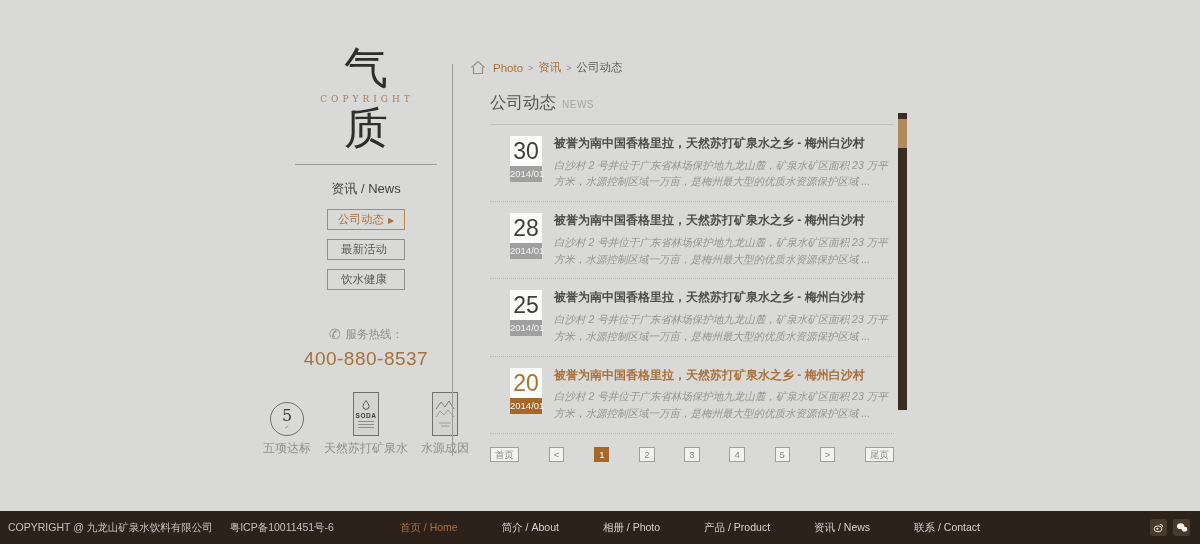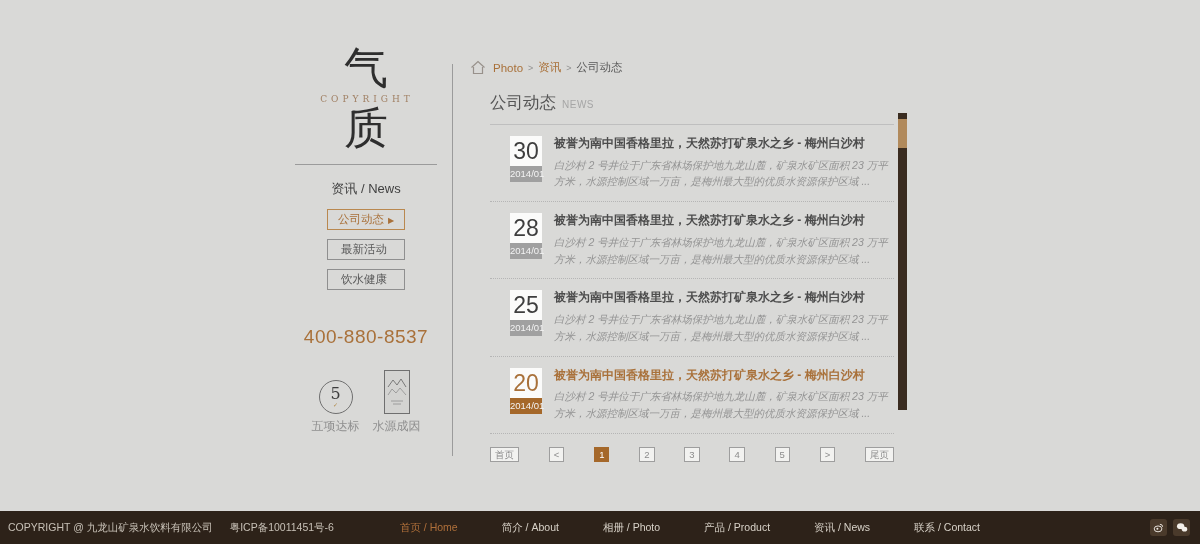--- a/index.html
+++ b/index.html
@@ -93,29 +93,44 @@
       <div class="logo-char-bottom">质</div>
     </div>
     <div class="side-rule"></div>
     <div class="side-section-title">资讯 / News</div>
     <nav class="side-menu" id="side-menu">
         <div class="side-btn active"><span class="lbl">公司动态</span><span class="arrow">▶</span></div>
         <div class="side-btn"><span class="lbl">最新活动</span><span class="arrow"></span></div>
         <div class="side-btn"><span class="lbl">饮水健康</span><span class="arrow"></span></div>
       </nav>
     <div class="hotline">
+      <div class="hotline-row">
+        <span class="phone-glyph">✆</span><span>服务热线：</span>
+      </div>
       <div class="hotline-number">400-880-8537</div>
     </div>
     <div class="badges">
       <div class="badge">
         <div class="badge-circle">
           <span class="five">5</span>
           <span class="tick">✓</span>
         </div>
         <div class="badge-label">五项达标</div>
+      </div>
+      <div class="badge">
+        <div class="badge-rect">
+          <svg width="8" height="10" viewBox="0 0 8 10">
+            <path d="M4 0.5 C5.8 3 7 4.8 7 6.4 A3 3 0 0 1 1 6.4 C1 4.8 2.2 3 4 0.5 Z" fill="none" stroke="#3d3d3d" stroke-width="0.8"></path>
+          </svg>
+          <span class="soda-word">SODA</span>
+          <span class="tiny-line"></span>
+            <span class="tiny-line"></span>
+            <span class="tiny-line"></span>
+        </div>
+        <div class="badge-label">天然苏打矿泉水</div>
       </div>
       <div class="badge">
         <div class="badge-rect">
           <svg width="20" height="34" viewBox="0 0 20 34">
             <path d="M1 12 L6 5 L10 10 L14 4 L19 12" fill="none" stroke="#6f6f6f" stroke-width="0.9"></path>
             <path d="M1 20 L5 14 L9 18 L13 13 L19 20" fill="none" stroke="#8f8f8f" stroke-width="0.8"></path>
             <line x1="4" y1="26" x2="16" y2="26" stroke="#8f8f8f" stroke-width="0.8"></line>
             <line x1="6" y1="29" x2="14" y2="29" stroke="#8f8f8f" stroke-width="0.8"></line>
           </svg>
         </div>

